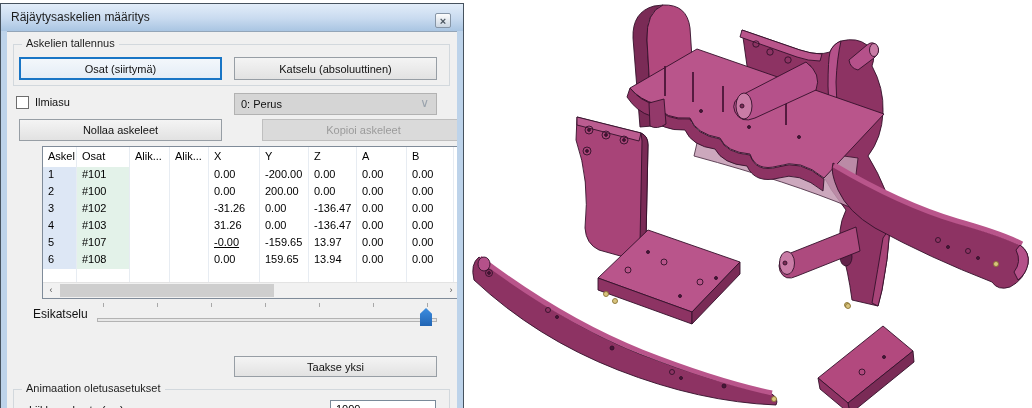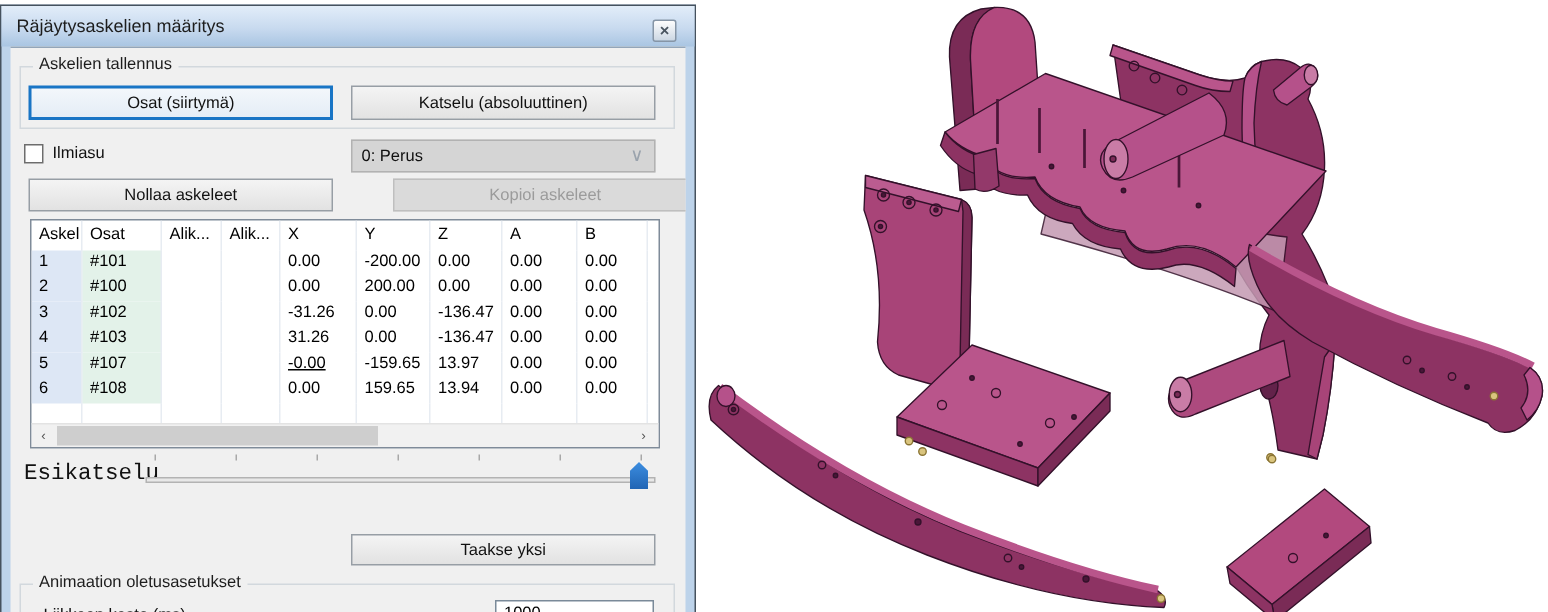--- a/index.html
+++ b/index.html
@@ -24,35 +24,35 @@
        font-size:11px;color:#111;background:linear-gradient(180deg,#f4f4f4,#e2e2e2);
        border:1px solid #979ea5;cursor:pointer;}
   .btn.focused{border:2px solid #1975c5;background:linear-gradient(180deg,#f3f7fb,#e4edf6);}
   .btn.disabled{background:#dadada;border:1px solid #bfbfbf;color:#9b9b9b;cursor:default;}
   .checkbox{position:absolute;width:13px;height:13px;background:#fff;border:1px solid #6d6d6d;
             box-sizing:border-box;cursor:pointer;}
   .cb-label{position:absolute;font-size:11px;color:#111;}
   .dropdown{position:absolute;box-sizing:border-box;background:#d5d5d5;border:1px solid #b2b2b2;
             font-size:11px;color:#111;display:flex;align-items:center;padding-left:6px;cursor:pointer;}
   .dd-chev{position:absolute;right:7px;top:2px;color:#9aa3ad;font-size:12px;}
-  .table{position:absolute;left:13px;top:114px;width:420px;height:153px;background:#fff;
+  .table{position:absolute;left:35px;top:114px;width:420px;height:153px;background:#fff;
          border:1px solid #7f8b99;box-sizing:border-box;overflow:hidden;}
   .trow{display:flex;height:17px;}
   .trow.head{height:20px;}
   .tcell{box-sizing:border-box;border-right:1px solid #e7ecf2;font-size:11px;color:#000;
          padding:1px 0 0 5px;white-space:nowrap;overflow:hidden;}
   .trow.head .tcell{padding-top:3px;}
   .tcell.c-step{background:#dde7f5;}
   .tcell.c-part{background:#e3f2e9;}
   .hscroll{position:absolute;left:0;right:0;bottom:0;height:15px;background:#f1f1f1;
            border-top:1px solid #e3e3e3;}
   .hs-arrow{position:absolute;top:0;width:16px;height:15px;font-size:9px;color:#555;
             text-align:center;line-height:15px;cursor:pointer;}
   .hs-thumb{position:absolute;left:17px;top:1px;width:214px;height:13px;background:#cecece;cursor:pointer;}
-  .slider-label{position:absolute;left:9px;top:275px;font-size:15px;color:#111;font-family:Liberation Mono, monospace;}
+  .slider-label{position:absolute;left:26px;top:275px;font-size:12px;color:#111;}
   .tick{position:absolute;top:271px;width:1px;height:4px;background:#a8a8a8;}
   .slider-track{position:absolute;left:90px;top:286px;width:338px;height:2px;background:#e8e8e8;
                 border:1px solid #b3b3b3;cursor:pointer;}
   .slider-thumb{position:absolute;left:413px;top:276px;width:12px;height:18px;
                 background:linear-gradient(180deg,#3c8de0,#2165b4);
                 clip-path:polygon(50% 0,100% 32%,100% 100%,0 100%,0 32%);cursor:grab;}
   .anim-partial{position:absolute;left:22px;top:372px;font-size:11px;color:#111;white-space:nowrap;}
   .anim-input{position:absolute;left:323px;top:368px;width:106px;height:26px;background:#fff;
               border:1px solid #7a8a99;box-sizing:border-box;font-size:11px;color:#000;
               padding:2px 0 0 5px;font-family:inherit;}

